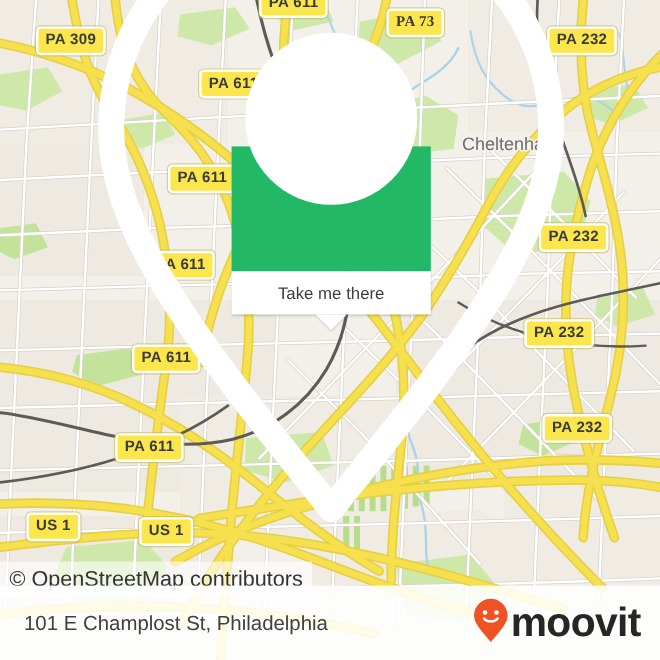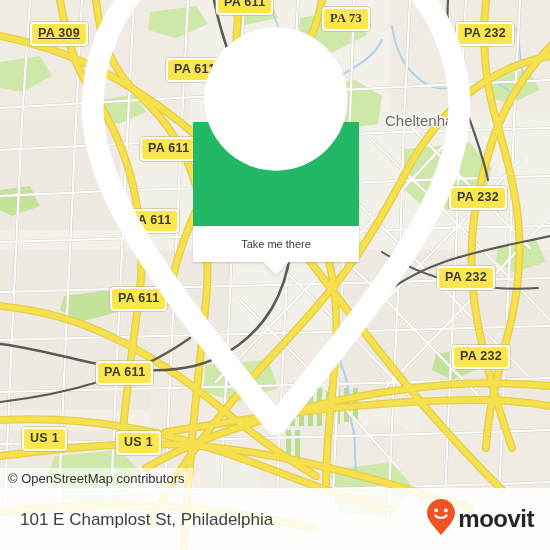--- a/index.html
+++ b/index.html
@@ -52,60 +52,60 @@
   }
   #callout-green svg{display:block;}
   #callout-bar{
     position:relative;
     width:166px;height:36px;
     background:#ffffff;
     display:flex;align-items:center;justify-content:center;
     box-shadow:0 1px 2px rgba(0,0,0,.18);
   }
   #callout-label{
-    color:#3c3c3c;font-size:11px;line-height:1;
+    color:#3c3c3c;font-size:14px;line-height:1;
     font-family:"Liberation Sans", sans-serif;
   }
   #callout-tail{
     position:absolute;left:50%;top:36px;margin-left:-13px;
     width:0;height:0;
     border-left:13px solid transparent;
     border-right:13px solid transparent;
     border-top:13px solid #ffffff;
     filter:drop-shadow(0 1px 1px rgba(0,0,0,.16));
   }
 
   
   #attribution{
     position:absolute;left:0;top:468px;
     padding:3px 8px 4px 8px;
     background:rgba(255,255,255,.62);
     color:#333333;
-    font-size:13px;
+    font-size:18px;
     line-height:1.25;
     white-space:nowrap;
     font-family:"Liberation Sans", sans-serif;
   }
 
   
   #bottom-bar{
     position:absolute;left:0;top:488px;width:550px;height:62px;
     background:rgba(255,255,255,.86);
     display:flex;align-items:center;
     box-sizing:border-box;
     padding:0 16px 0 20px;
   }
   #address{
     color:#404040;font-size:17px;line-height:1;flex:1;white-space:nowrap;
     font-family:"Liberation Sans", sans-serif;
   }
   #brand{display:flex;align-items:center;gap:2px;}
   #brand-pin{display:block;}
   #brand-name{
-    color:#262626;font-size:24px;line-height:1;font-weight:bold;letter-spacing:-.5px;
+    color:#262626;font-size:34px;line-height:1;font-weight:bold;letter-spacing:-.5px;
     font-family:"Liberation Sans", sans-serif;
   }
 </style>
 </head>
 <body>
 
 <div id="app">
 
   <div id="map">
     <svg viewBox="0 0 550 550" xmlns="http://www.w3.org/2000/svg">
@@ -286,21 +286,21 @@
         <path class="rail-t" d="M550,236 C514,244 478,250 444,262 C410,274 382,292 360,316 C338,340 322,368 308,396"></path>
         <path class="rail" stroke-width="2.2" d="M448,0 C446,32 450,62 460,92 C470,122 482,150 488,180"></path>
         <path class="rail-t" d="M448,0 C446,32 450,62 460,92 C470,122 482,150 488,180"></path>
         <path class="rail" stroke-width="2.2" d="M0,402 C34,398 66,392 98,382 C132,372 162,358 190,338"></path>
         <path class="rail-t" d="M0,402 C34,398 66,392 98,382 C132,372 162,358 190,338"></path>
         <path class="rail" stroke-width="2" d="M382,252 C404,266 428,276 454,282 C482,288 510,290 538,288"></path>
         <path class="rail-t" d="M382,252 C404,266 428,276 454,282 C482,288 510,290 538,288"></path>
       </g>
     </svg>
 
-    <div class="shield" style="left:30px;  top:22px;text-decoration:underline;">PA 309</div>
+    <div class="shield" style="left:30px;  top:22px;">PA 309</div>
     <div class="shield" style="left:166px; top:58px;">PA 611</div>
     <div class="shield" style="left:322px; top:7px;font-family:Liberation Serif, serif;">PA 73</div>
     <div class="shield" style="left:456px; top:22px;">PA 232</div>
     <div class="shield" style="left:140px; top:137px;">PA 611</div>
     <div class="shield" style="left:449px; top:186px;">PA 232</div>
     <div class="shield" style="left:122px; top:209px;">PA 611</div>
     <div class="shield" style="left:437px; top:266px;">PA 232</div>
     <div class="shield" style="left:110px; top:287px;">PA 611</div>
     <div class="shield" style="left:452px; top:345px;">PA 232</div>
     <div class="shield" style="left:96px;  top:361px;">PA 611</div>

